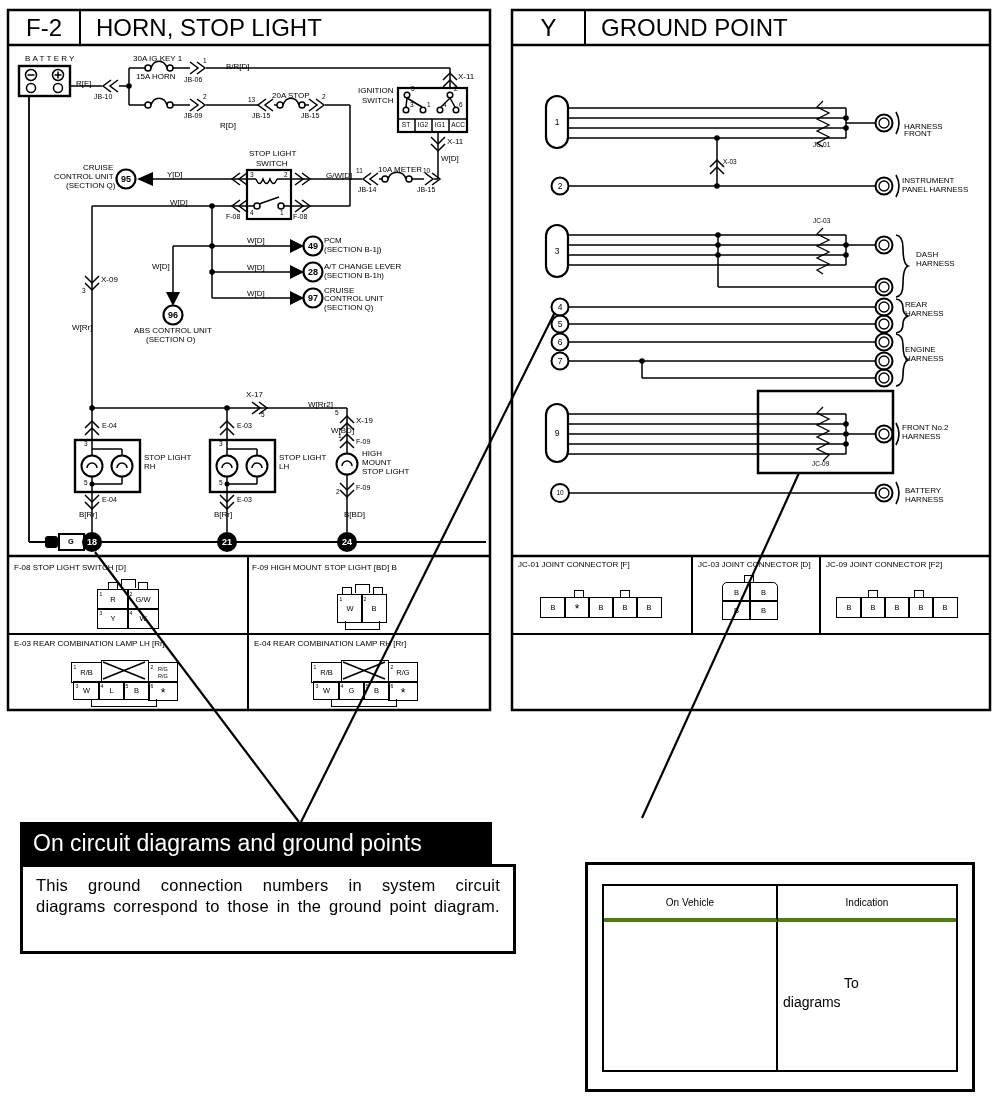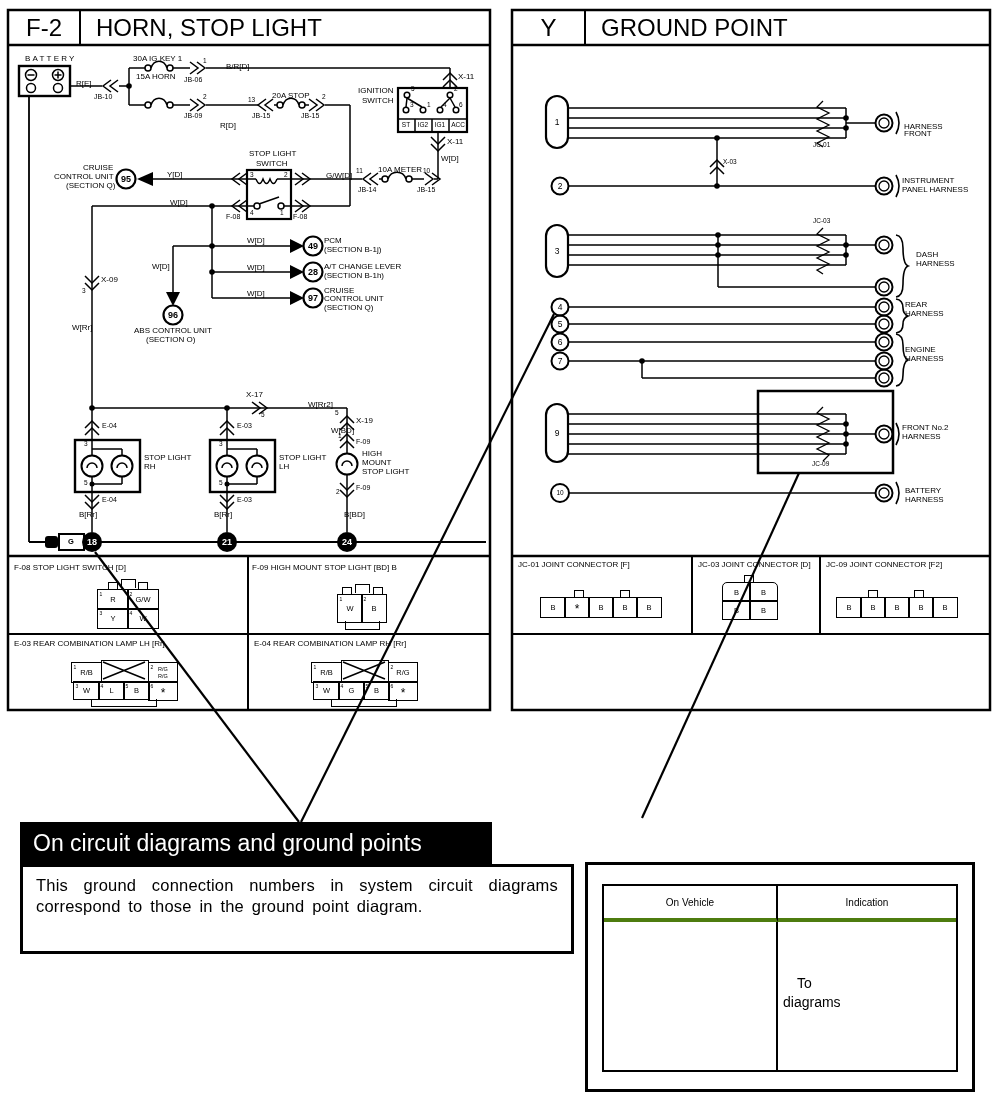--- a/index.html
+++ b/index.html
@@ -502,21 +502,21 @@
       </div>
   <div class="pc" style="left:72px;top:9px;width:24px;height:19px">
         <span>B</span>
       </div>
   <div class="pc" style="left:96px;top:9px;width:24px;height:19px">
         <span>B</span>
       </div>
 </div>
 
 <div class="note-head" style="left:20px;top:822px;width:472px;height:42px">On circuit diagrams and ground points</div>
-<div class="note-body" style="left:20px;top:864px;width:554px;height:90px;padding:8px 13px;font-size:16.5px;line-height:1.3;text-align:justify;letter-spacing:0.2px;word-spacing:3px">This ground connection numbers in system circuit diagrams correspond to those in the ground point diagram.</div>
+<div class="note-body" style="left:20px;top:864px;width:496px;height:90px;padding:8px 13px;font-size:16.5px;line-height:1.3;text-align:justify;letter-spacing:0.2px;word-spacing:3px">This ground connection numbers in system circuit diagrams correspond to those in the ground point diagram.</div>
 
 <div class="note-body" style="left:585px;top:862px;width:390px;height:230px"></div>
 <div class="gi-table" style="left:602px;top:884px;width:356px;height:188px">
   <div class="gi-cell l">On Vehicle</div>
   <div class="gi-cell">Indication</div>
   <div class="gi-body l"></div>
   <div class="gi-body"></div>
 </div>
 
 <svg width="1000" height="1100" viewBox="0 0 1000 1100" style="stroke:#000;fill:none;stroke-width:2.2;pointer-events:none;z-index:5">
@@ -655,15 +655,15 @@
     <span class="lb" style="left: 905px; top: 310px;">HARNESS</span>
     <span class="lb" style="left: 905px; top: 346px;">ENGINE</span>
     <span class="lb" style="left: 905px; top: 355px;">HARNESS</span>
     <span class="lb" style="left: 902px; top: 424px;">FRONT No.2</span>
     <span class="lb" style="left: 902px; top: 433px;">HARNESS</span>
     <span class="lb" style="left: 905px; top: 487px;">BATTERY</span>
     <span class="lb" style="left: 905px; top: 496px;">HARNESS</span>
     <span class="lb" style="left: 518px; top: 561px;">JC-01 JOINT CONNECTOR [F]</span>
     <span class="lb" style="left: 698px; top: 561px;">JC-03 JOINT CONNECTOR [D]</span>
     <span class="lb" style="left: 826px; top: 561px;">JC-09 JOINT CONNECTOR [F2]</span>
-    <span class="lb f14" style="left: 797px; top: 976px;">To</span>
+    <span class="lb f14" style="left: 844px; top: 976px;">To</span>
     <span class="lb f14" style="left: 783px; top: 995px;">diagrams</span>
   </div>
 
 </body></html>

